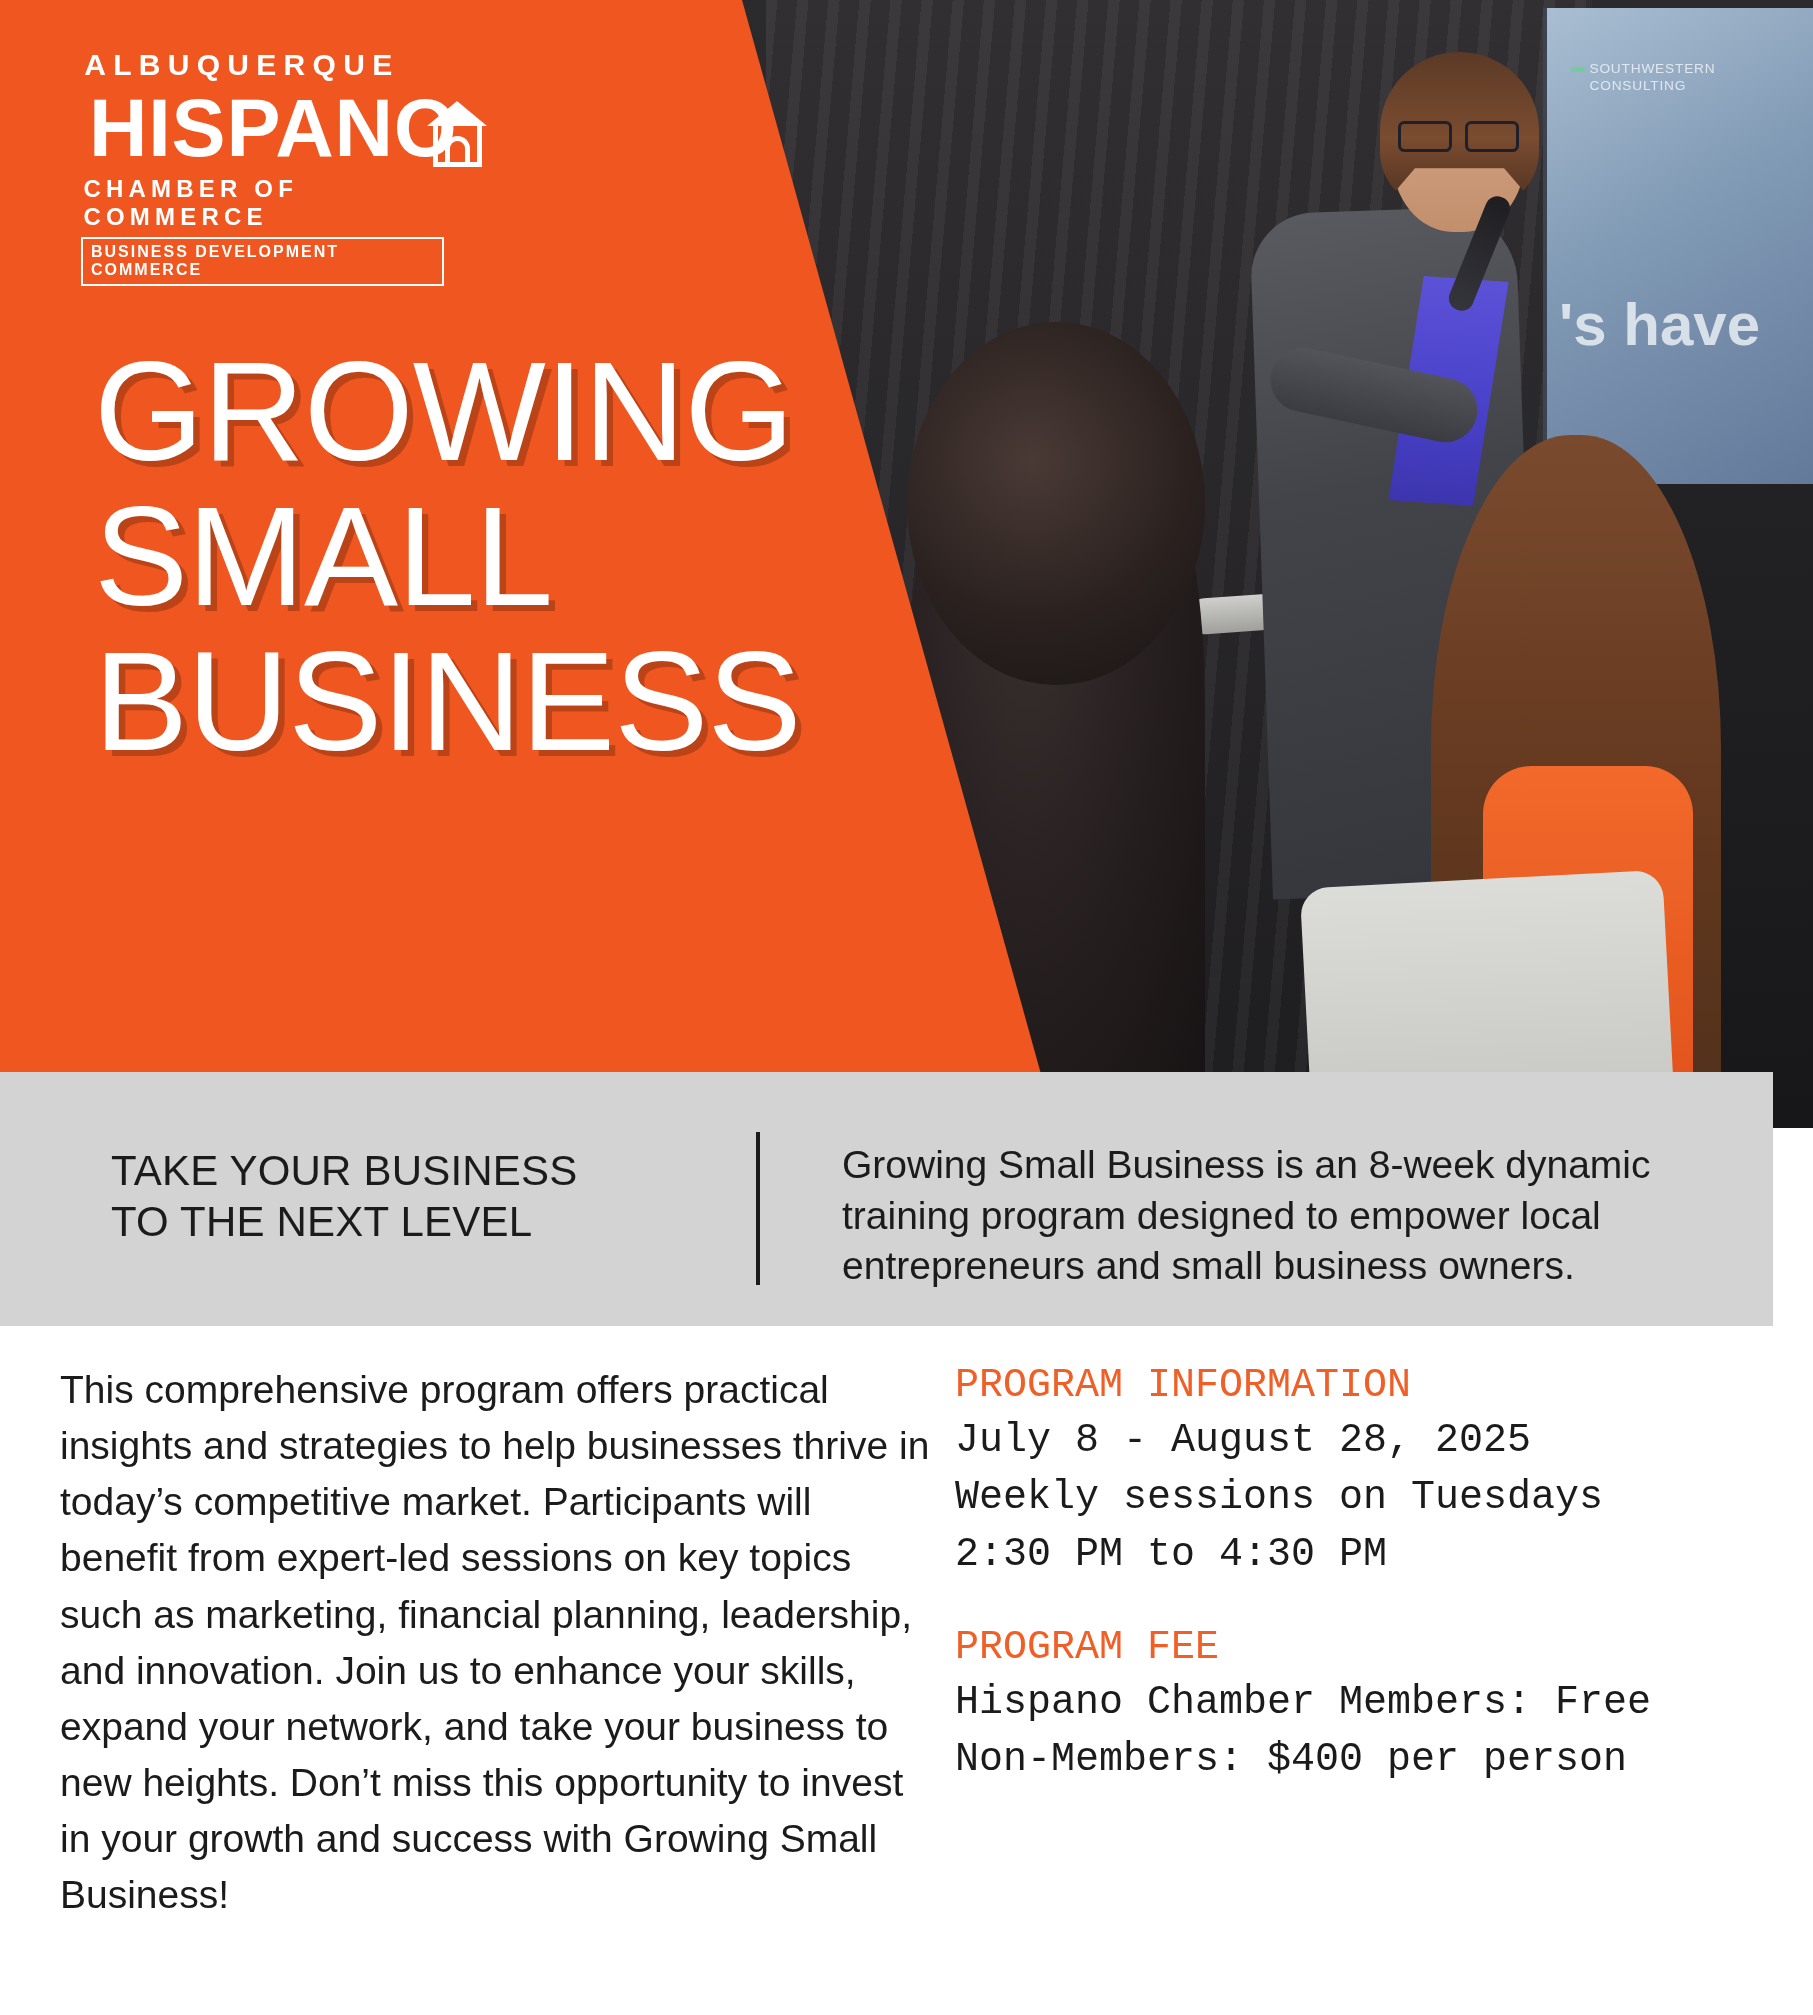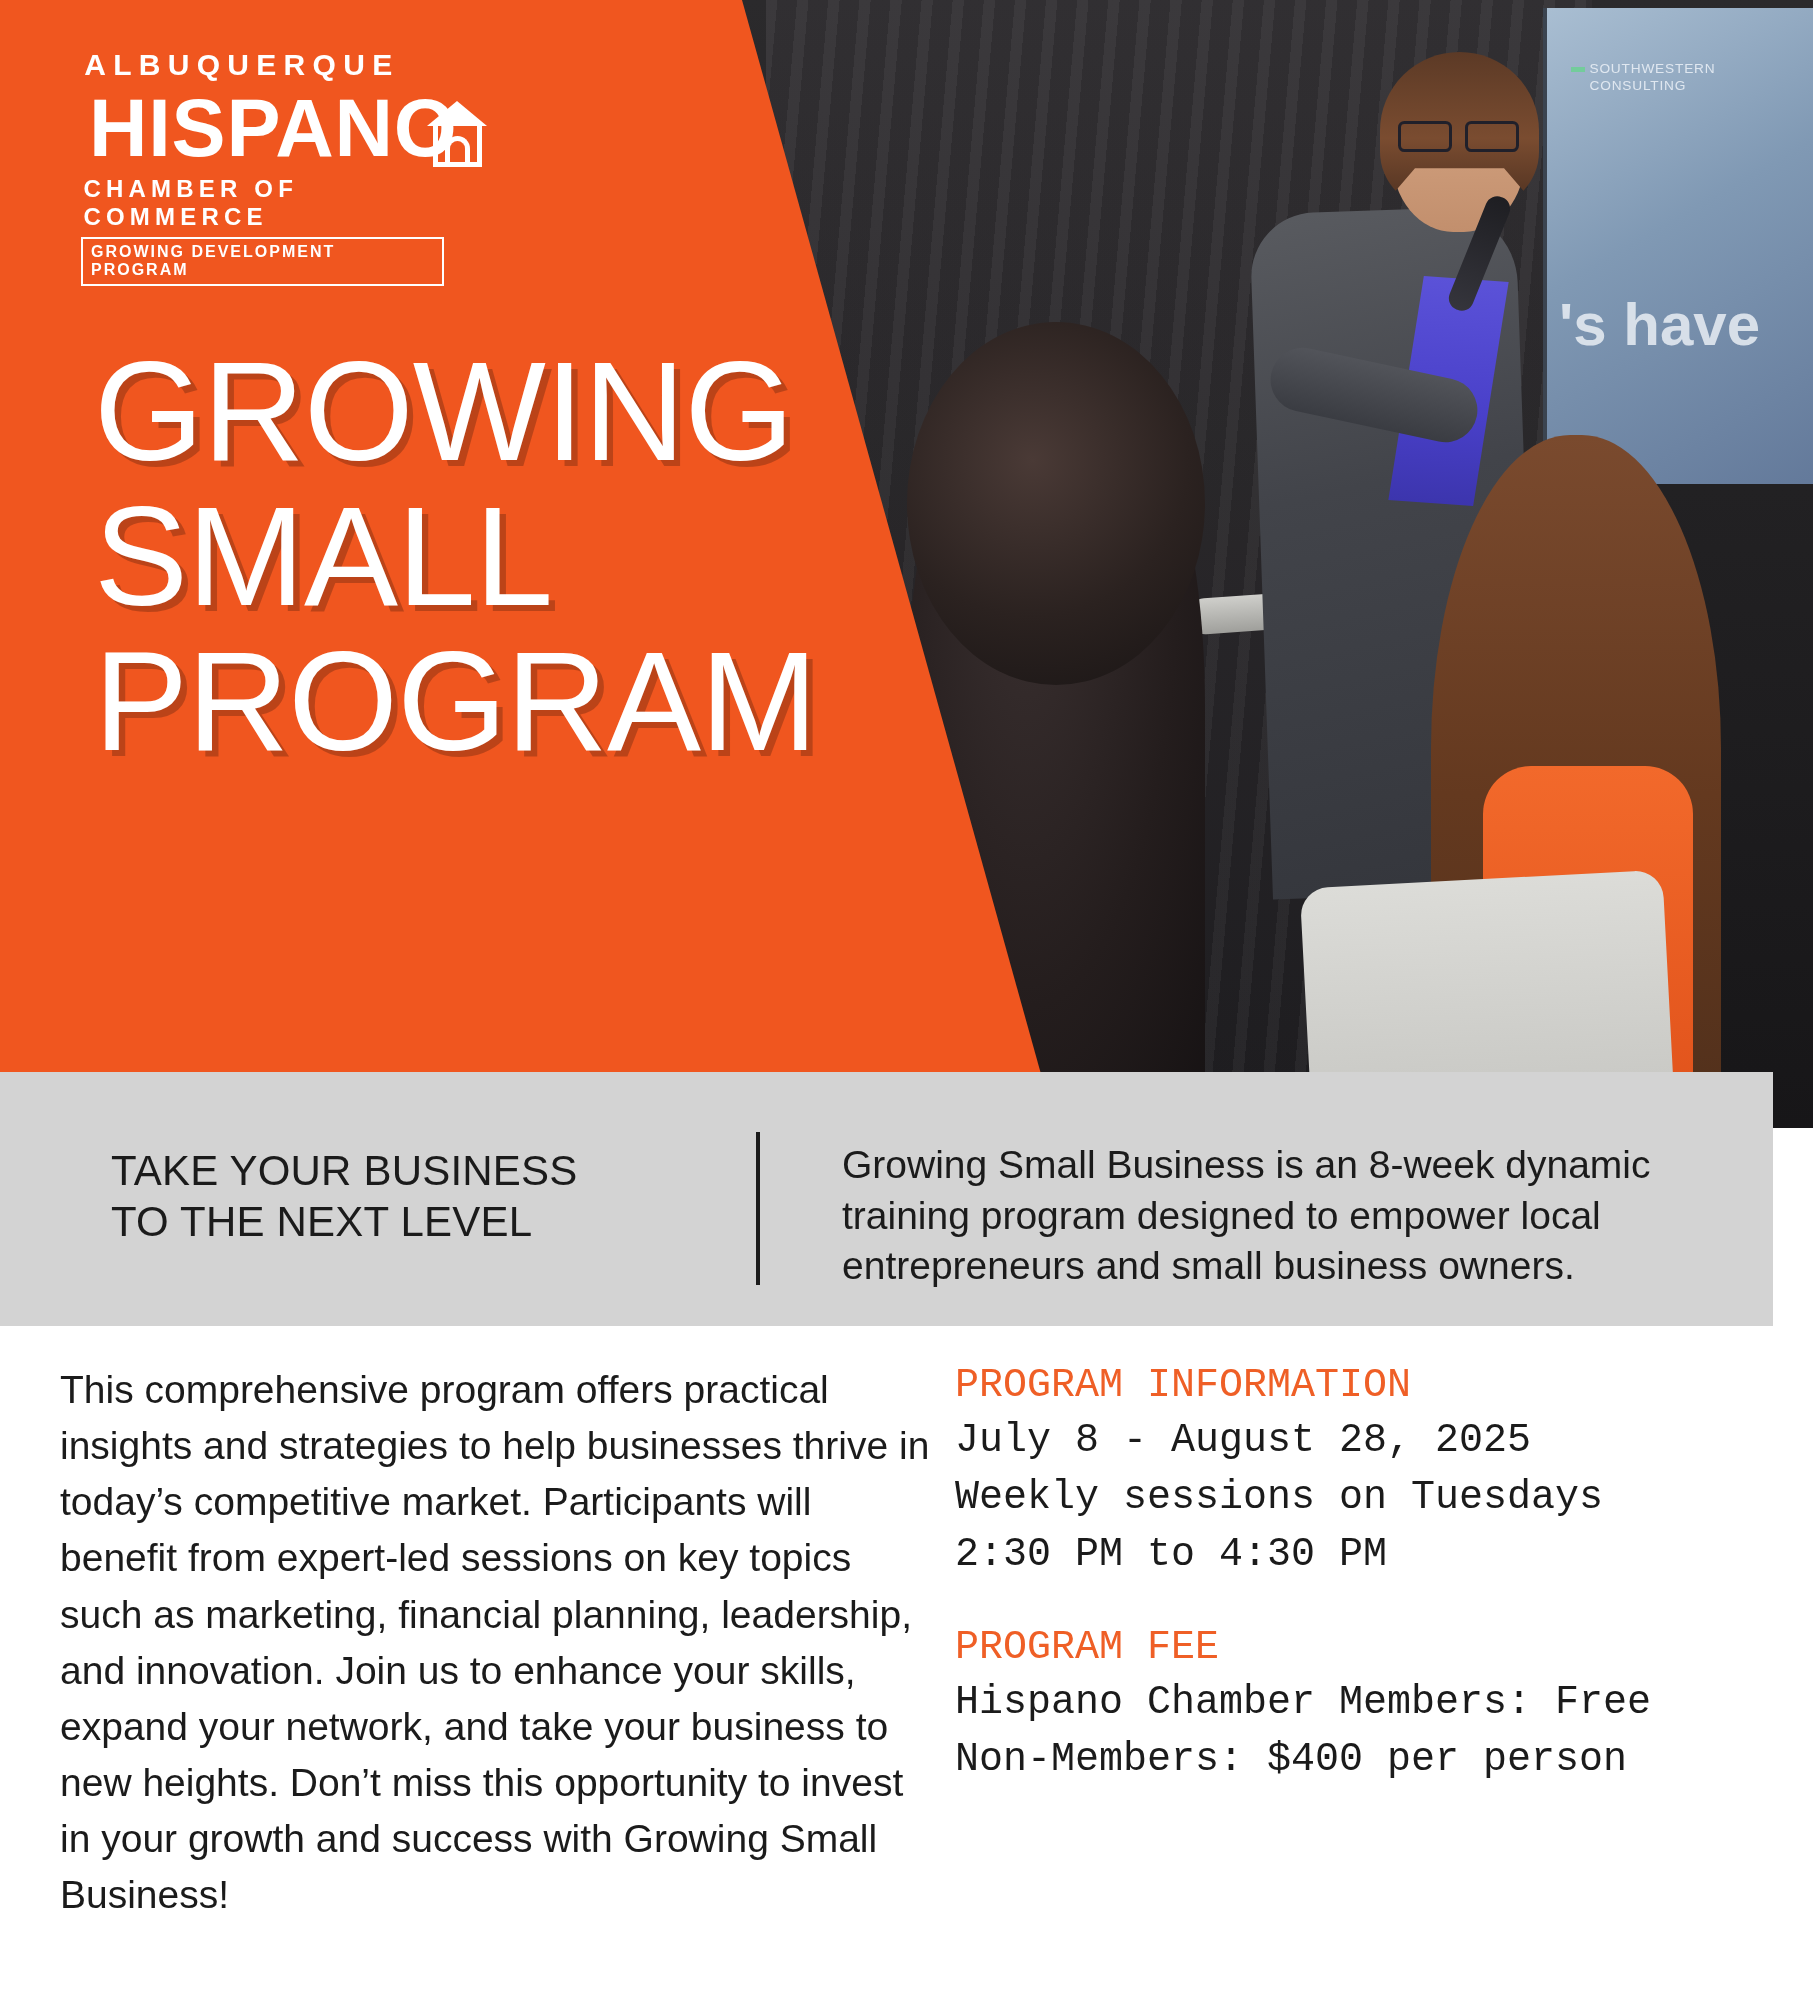--- a/index.html
+++ b/index.html
@@ -422,27 +422,27 @@
     <div class="logo-city">ALBUQUERQUE</div>
     <div class="logo-main">
       <span>HISPANO</span>
       <span class="logo-house">
         <span class="roof"></span>
           <span class="body"></span>
           <span class="arch"></span>
       </span>
     </div>
     <div class="logo-sub">CHAMBER OF COMMERCE</div>
-    <div class="logo-badge">GROWING DEVELOPMENT PROGRAM</div>
+    <div class="logo-badge">BUSINESS DEVELOPMENT COMMERCE</div>
   </div>
 
   <div class="headline">
     <div>GROWING</div>
     <div>SMALL</div>
-    <div>PROGRAM</div>
+    <div>BUSINESS</div>
   </div>
 </div>
 
 <div class="grey-band"></div>
 <div class="band-left">
   <div>TAKE YOUR BUSINESS</div>
   <div>TO THE NEXT LEVEL</div>
 </div>
 <div class="band-divider"></div>
 <div class="band-right">Growing Small Business is an 8-week dynamic training program designed to empower local entrepreneurs and small business owners.</div>

